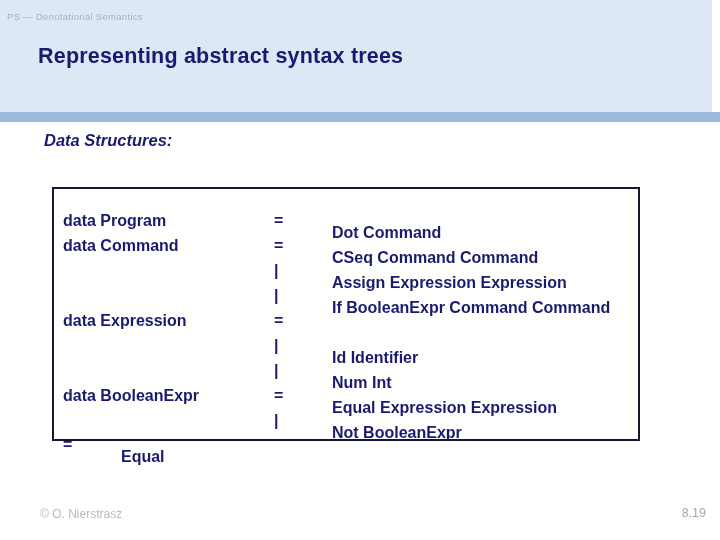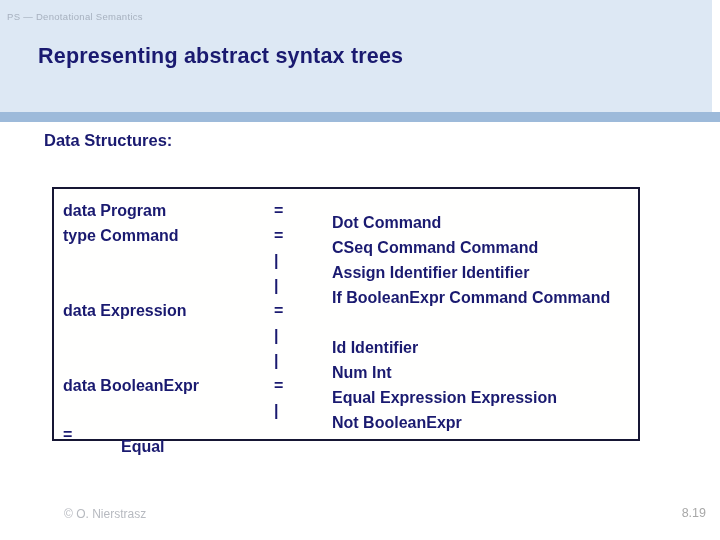--- a/index.html
+++ b/index.html
@@ -31,47 +31,47 @@
   }
   .accent-bar{
     position:absolute;left:0;top:112px;
     width:720px;height:10px;
     background:#9dbada;
   }
   .section-heading{
     position:absolute;left:44px;top:131px;
     font-size:16.5px;
     font-weight:bold;
+    font-style:italic;
     color:#1a1a70;
   }
   .code-box{
     position:absolute;left:52px;top:187px;
     width:588px;height:254px;
     box-sizing:border-box;
     border:2px solid #161634;
     background:#fffffe;
-    padding:10px 0 0 9px;
+    padding:20px 0 0 9px;
   }
   .code-row{
     display:flex;
     height:24.9px;
     align-items:center;
     font-size:16px;
     font-weight:bold;
     color:#1a1a70;
     white-space:nowrap;
   }
   .code-lhs{width:211px;flex:0 0 auto;}
   .code-op{width:58px;flex:0 0 auto;}
   .code-rhs{flex:1 1 auto;margin-top:24px;}
   .copyright{
     position:absolute;left:40px;top:507px;
     font-size:12px;
     color:#b7bac0;
-    margin-left:24px;
   }
   .page-number{
     position:absolute;right:14px;top:506px;
     font-size:12.5px;
     color:#a8a8a8;
     text-align:center;
   }
 </style>
 </head>
 <body>
@@ -87,28 +87,28 @@
 
   <div class="section-heading">Data Structures:</div>
 
   <div class="code-box">
     <div class="code-row">
       <span class="code-lhs">data Program</span>
       <span class="code-op">=</span>
       <span class="code-rhs">Dot Command</span>
     </div>
     <div class="code-row">
-      <span class="code-lhs">type Command</span>
+      <span class="code-lhs">data Command</span>
       <span class="code-op">=</span>
       <span class="code-rhs">CSeq Command Command</span>
     </div>
     <div class="code-row">
       <span class="code-lhs"></span>
       <span class="code-op">|</span>
-      <span class="code-rhs">Assign Identifier Identifier</span>
+      <span class="code-rhs">Assign Expression Expression</span>
     </div>
     <div class="code-row">
       <span class="code-lhs"></span>
       <span class="code-op">|</span>
       <span class="code-rhs">If BooleanExpr Command Command</span>
     </div>
     <div class="code-row">
       <span class="code-lhs">data Expression</span>
       <span class="code-op">=</span>
     </div>

